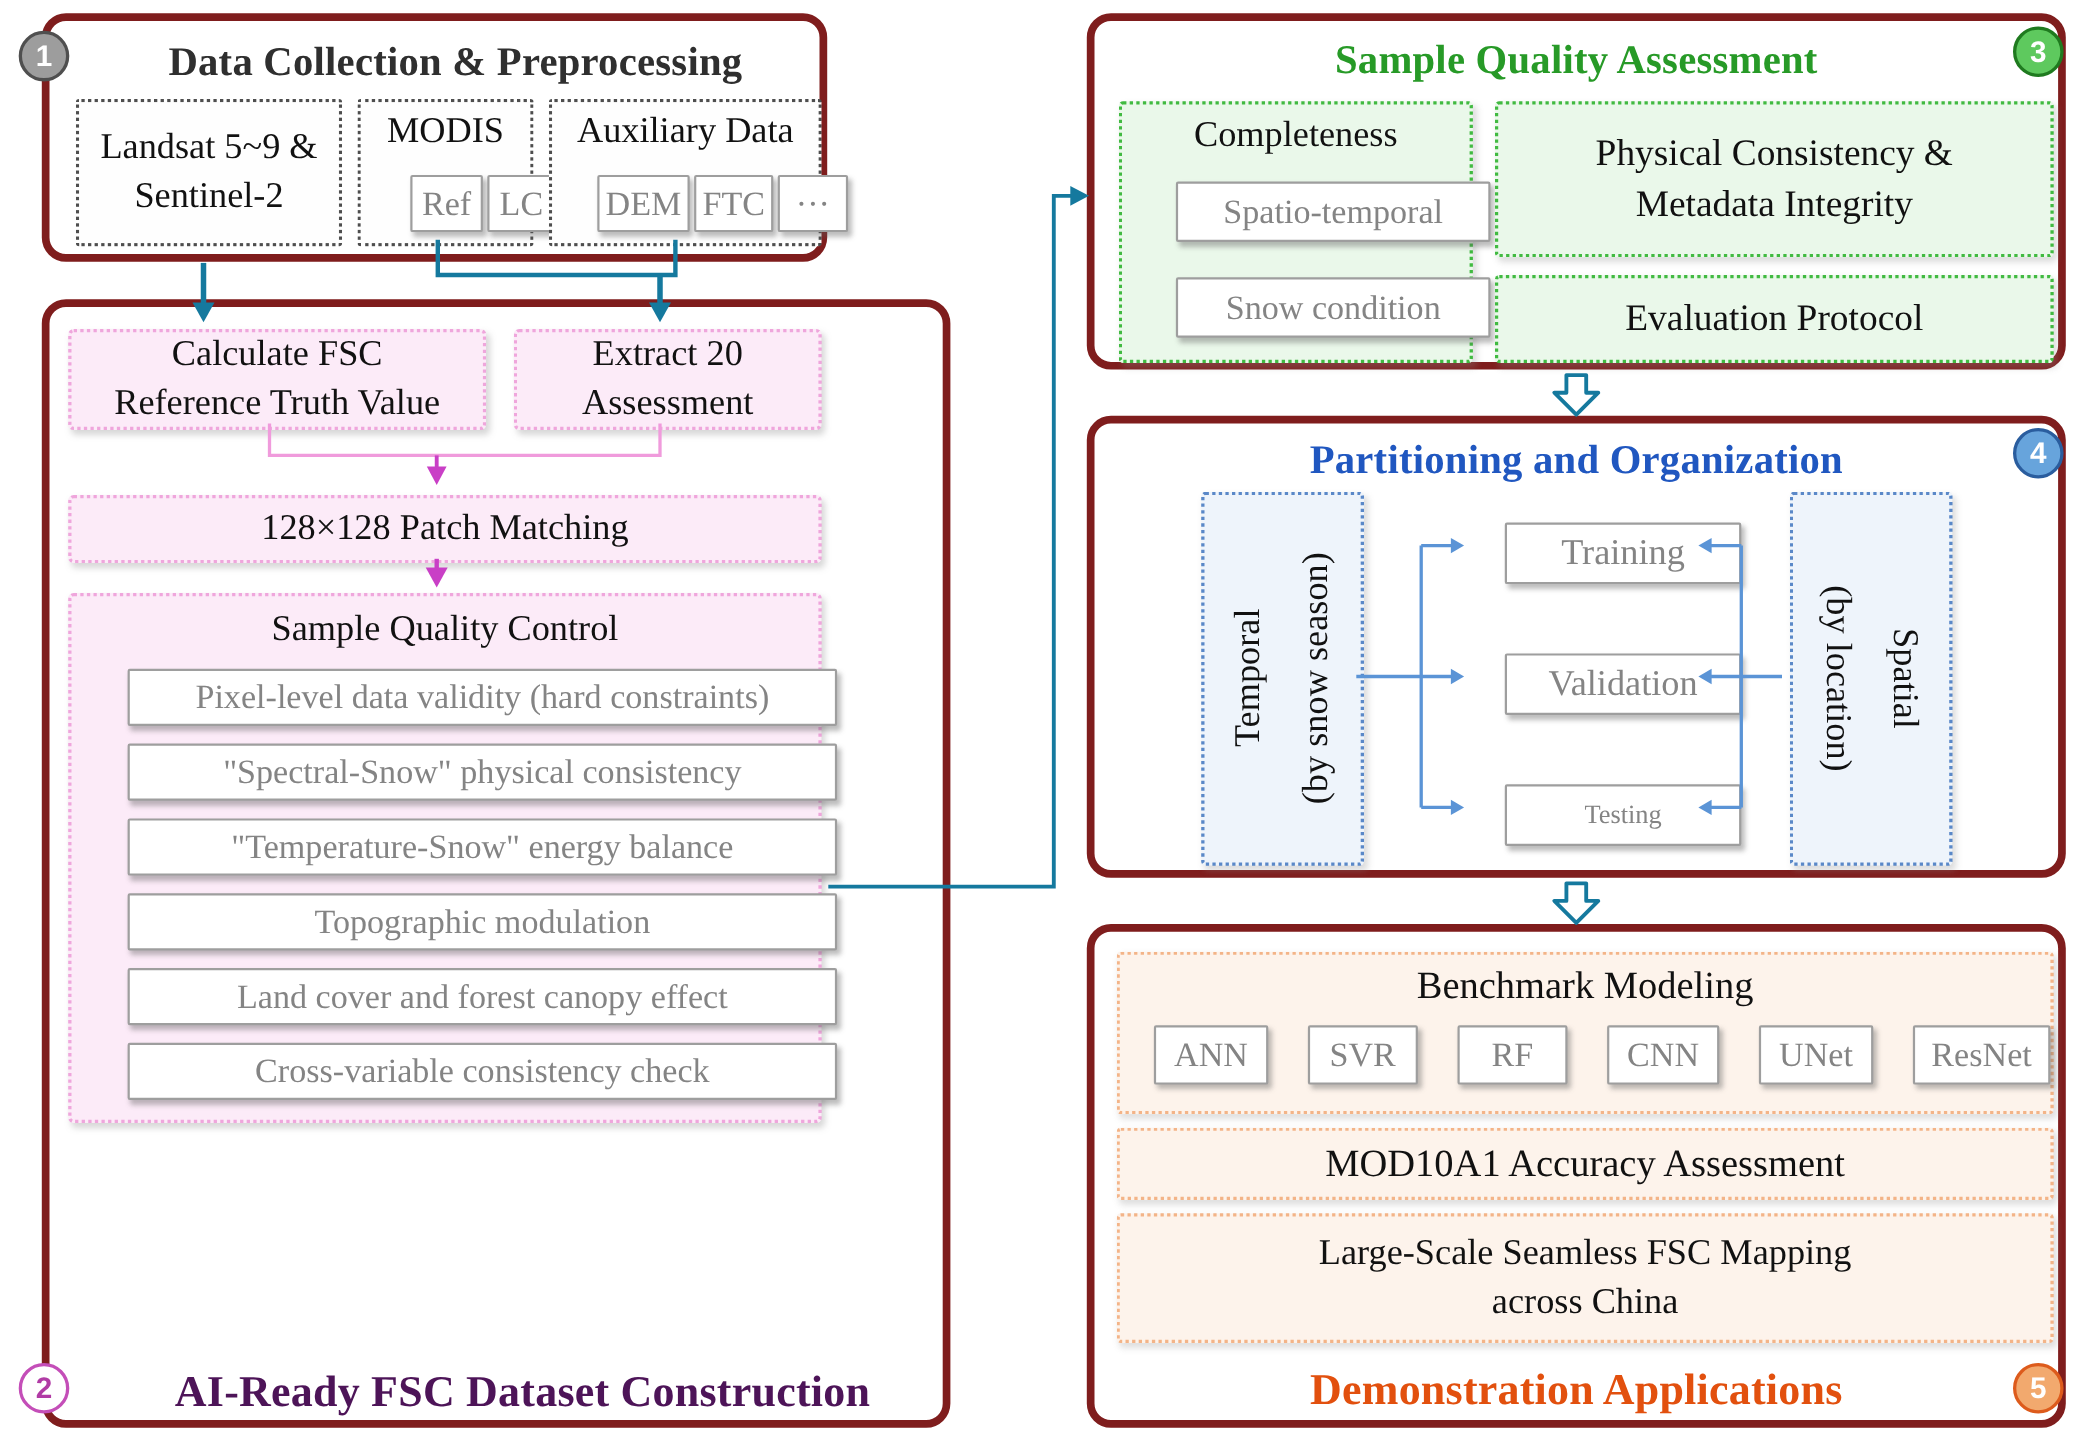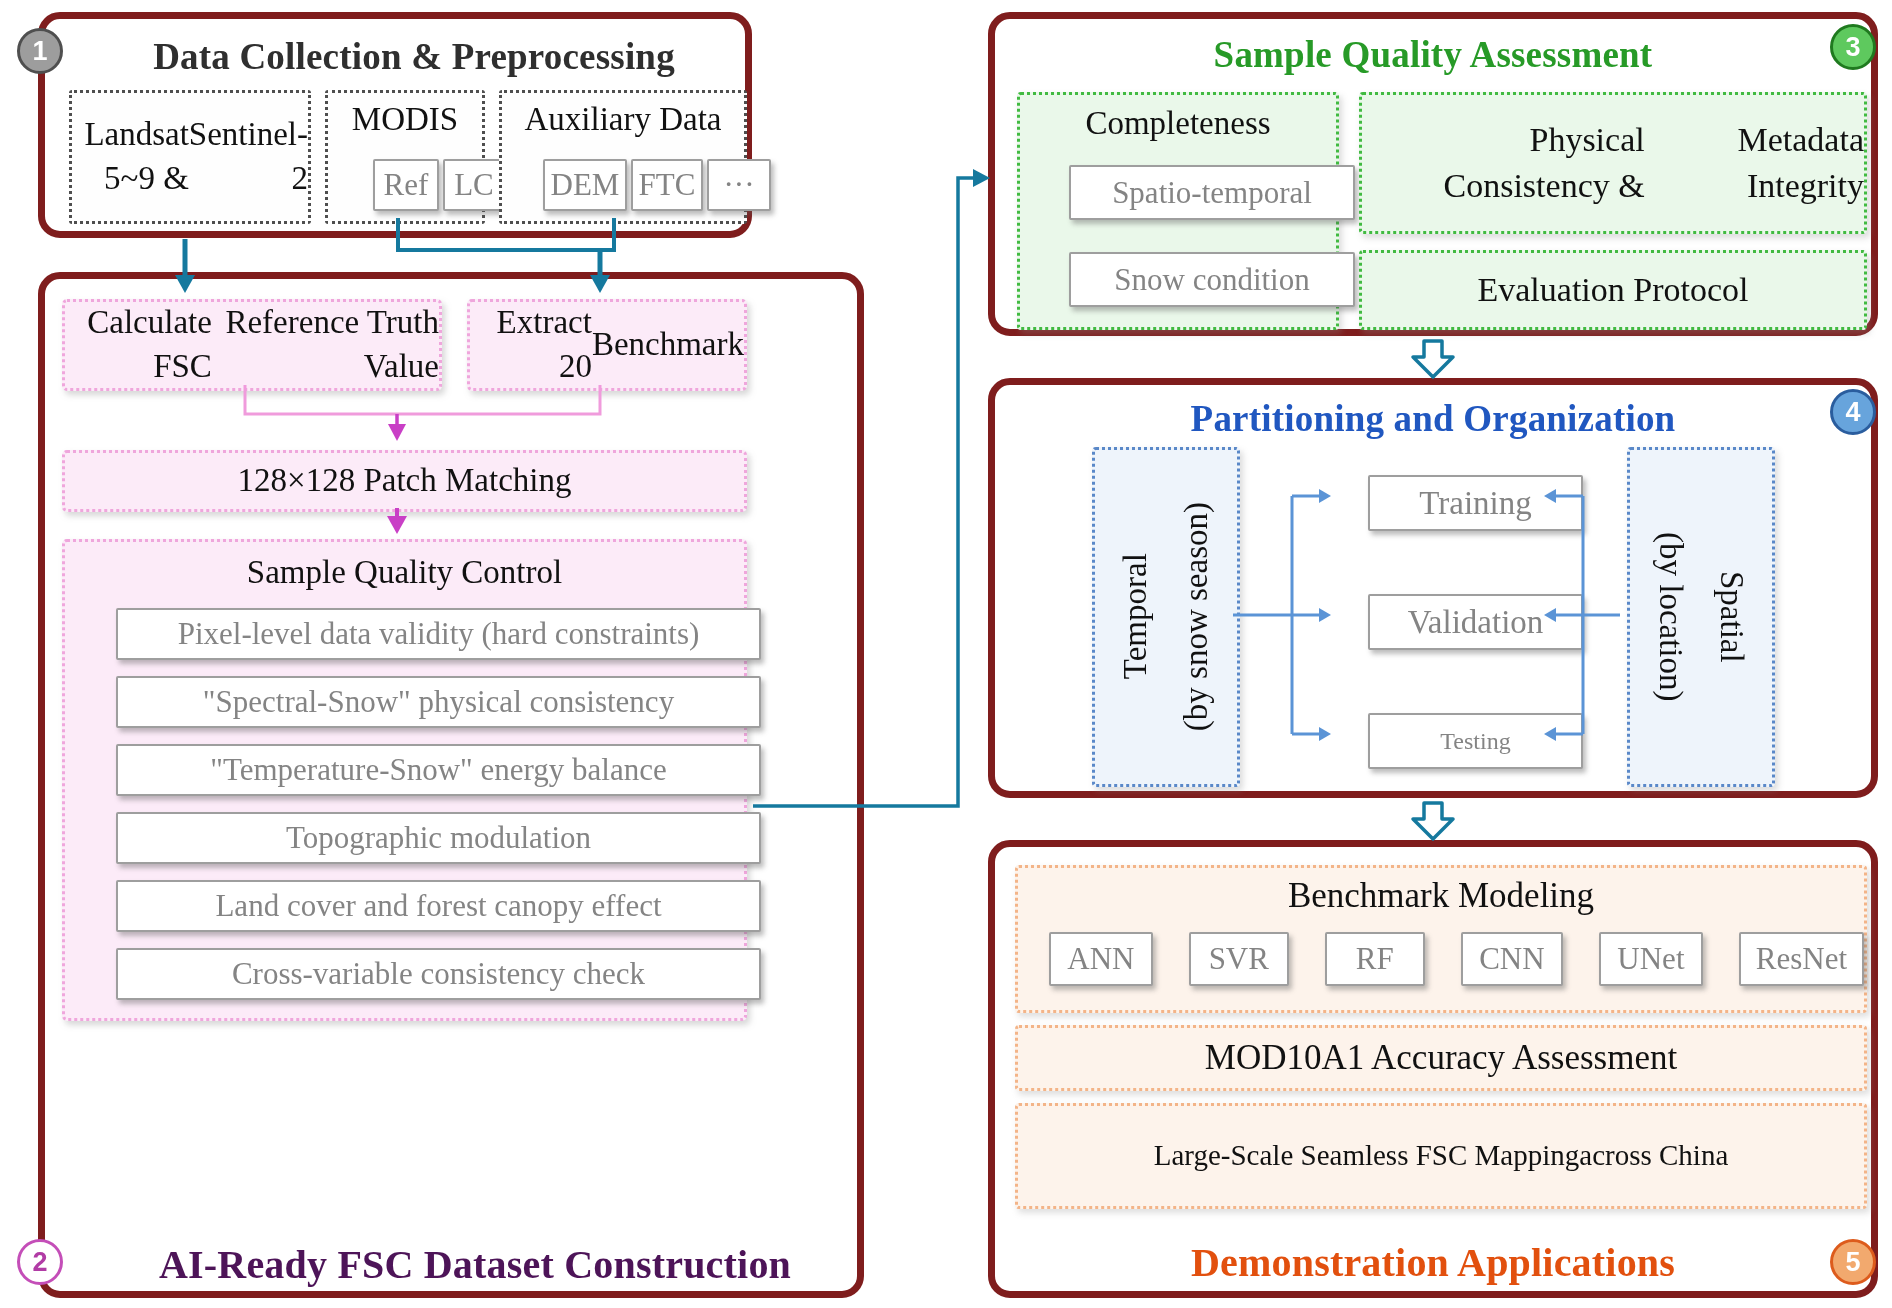--- a/index.html
+++ b/index.html
@@ -6,21 +6,21 @@
   html,body { background:#ffffff; }
   body { font-family:"Liberation Serif","DejaVu Serif",serif; color:#111; }
   .canvas { position:relative; width:1892px; height:1308px; background:#fff; overflow:hidden; }
 
   .panel { position:absolute; background:#fff; border:7px solid #7f1d1d; border-radius:22px; }
   #p1 { left:38px;  top:12px;  width:714px; height:226px; }
   #p2 { left:38px;  top:272px; width:826px; height:1026px; }
   #p3 { left:988px; top:12px;  width:890px; height:324px; }
   #p4 { left:988px; top:378px; width:890px; height:420px; }
   #p5 { left:988px; top:840px; width:890px; height:458px; }
-  .ctr { display:flex; flex-direction:row; align-items:center; justify-content:center; text-align:right; }
+  .ctr { display:flex; flex-direction:column; align-items:center; justify-content:center; text-align:left; }
 
   .p-title { position:absolute; text-align:center; font-weight:bold; font-size:37px; letter-spacing:.2px; }
   #t1 { top:16px; left:48px; right:10px; color:#2f2f2f; }
   #t3 { top:14px; left:10px; right:10px; color:#279a27; }
   #t4 { top:12px; left:10px; right:10px; color:#2057c0; }
   #t2 { top:962px; left:60px; right:12px; font-size:40px; color:#4d1458; }
   #t5 { top:392px; left:12px; right:12px; font-size:40px; color:#e2500e; }
 
   .dotbox   { position:absolute; border:3px dotted #4e4e4e; background:#fefefe; border-radius:3px; }
   .pinkbox  { position:absolute; border:3px dotted #efa6dc; background:#fcebf8; border-radius:5px; box-shadow:3px 4px 6px rgba(140,140,140,.35); }
@@ -82,21 +82,21 @@
   </section>
 
   <section class="panel" id="p2">
     <div class="pinkbox ctr bodytext" style="left:17px;top:20px;width:380px;height:92px;">
       <div>Calculate FSC</div>
       <div>Reference Truth Value</div>
     </div>
 
     <div class="pinkbox ctr bodytext" style="left:422px;top:20px;width:280px;height:92px;">
       <div>Extract 20</div>
-      <div>Benchmark</div>
+      <div>Assessment</div>
     </div>
 
     <div class="pinkbox ctr bodytext" style="left:17px;top:171px;width:685px;height:62px;">128×128 Patch Matching</div>
 
     <div class="pinkbox" style="left:17px;top:260px;width:685px;height:482px;">
       <div class="boxtitle" style="top:12px;">Sample Quality Control</div>
       <div class="whitebox graytext" style="left:20px;top:66px;width:645px;height:52px;">Pixel-level data validity (hard constraints)</div>
       <div class="whitebox graytext" style="left:20px;top:134px;width:645px;height:52px;">"Spectral-Snow" physical consistency</div>
       <div class="whitebox graytext" style="left:20px;top:202px;width:645px;height:52px;">"Temperature-Snow" energy balance</div>
       <div class="whitebox graytext" style="left:20px;top:270px;width:645px;height:52px;">Topographic modulation</div>
@@ -158,21 +158,21 @@
         <div class="whitebox chip">SVR</div>
         <div class="whitebox chip">RF</div>
         <div class="whitebox chip">CNN</div>
         <div class="whitebox chip">UNet</div>
         <div class="whitebox chip">ResNet</div>
       </div>
     </div>
 
     <div class="orangebox ctr" style="left:20px;top:178px;width:852px;height:66px;font-size:35px;">MOD10A1 Accuracy Assessment</div>
 
-    <div class="orangebox ctr" style="left:20px;top:256px;width:852px;height:106px;font-size:29px;line-height:1.35;">
+    <div class="orangebox ctr" style="left:20px;top:256px;width:852px;height:118px;font-size:33px;line-height:1.35;">
       <div>Large-Scale Seamless FSC Mapping</div>
       <div>across China</div>
     </div>
 
     <div class="p-title" id="t5">Demonstration Applications</div>
   </section>
 
   <div class="badge" id="b1">1</div>
   <div class="badge" id="b2">2</div>
   <div class="badge" id="b3">3</div>

